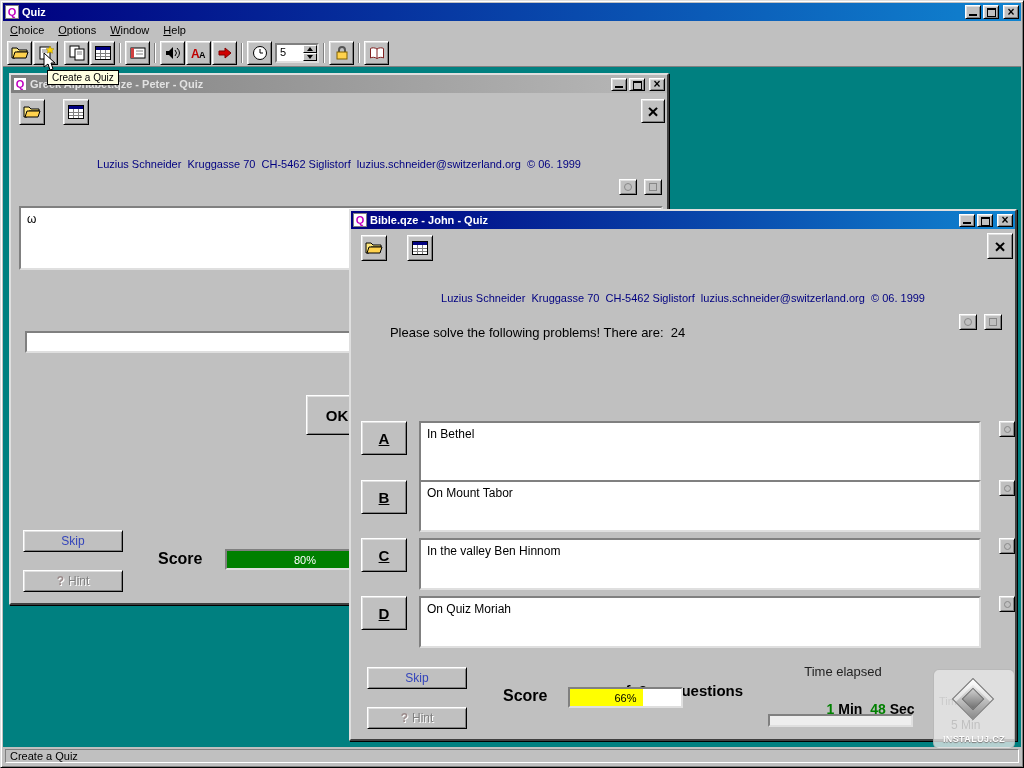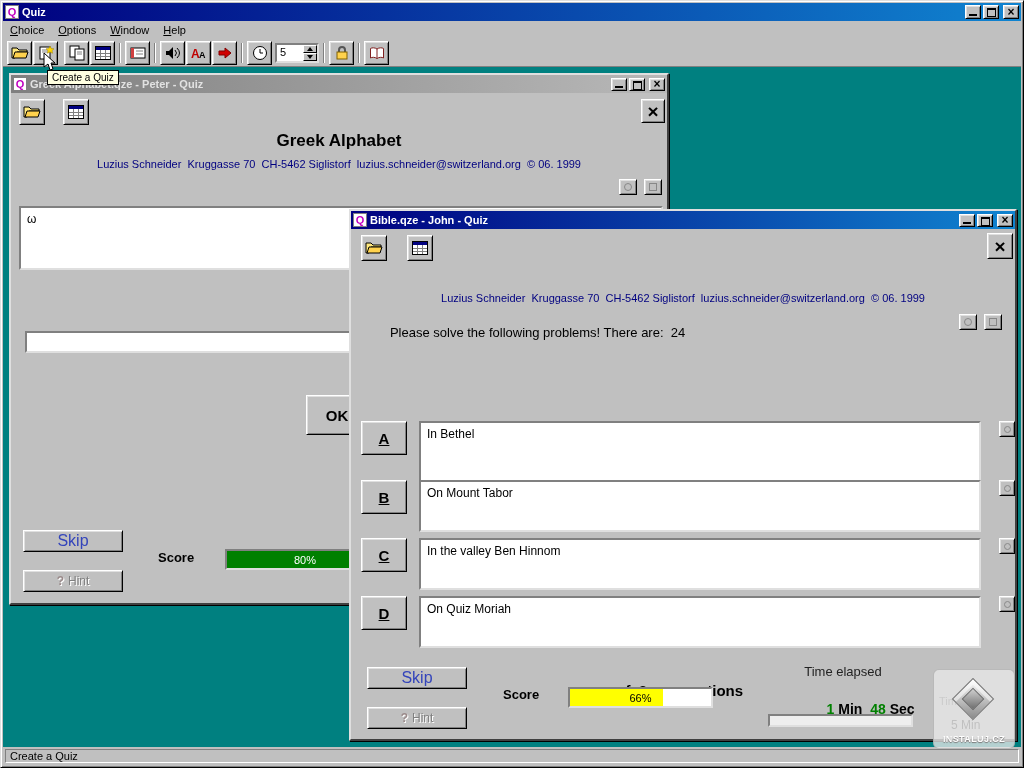--- a/index.html
+++ b/index.html
@@ -59,24 +59,24 @@
   .author { position:absolute; left:0; right:0; text-align:center; font-size:11px; color:#000080; white-space:pre; }
   .promptrow { position:absolute; font-size:13px; color:#000; white-space:pre; }
   .qbox { position:absolute; background:#fff; border:2px solid; border-color:#808080 #dfdfdf #dfdfdf #808080;
           font-size:12px; padding:4px 6px; color:#000; }
   .bigx { font-size:19px; font-weight:bold; line-height:1; display:flex; align-items:center; justify-content:center; }
   .mini-btn { width:18px; height:16px; display:flex; align-items:center; justify-content:center; }
   .circle-glyph { width:8px; height:8px; border:1px solid #888; border-radius:50%; }
   .square-glyph { width:8px; height:8px; border:1px solid #888; }
   .letter-btn { font-size:15px; font-weight:bold; text-decoration:underline; color:#000;
                 display:flex; align-items:center; justify-content:center; }
-  .skip-btn { font-size:16px; color:#3344bb; display:flex; align-items:center; justify-content:center; }
+  .skip-btn { font-size:12px; color:#3344bb; display:flex; align-items:center; justify-content:center; }
   .hint-btn { font-size:12px; color:#808080; text-shadow:1px 1px 0 #fff; display:flex;
               align-items:center; justify-content:center; gap:4px; }
-  .score-label { position:absolute; font-size:13px; font-weight:bold; }
+  .score-label { position:absolute; font-size:16px; font-weight:bold; }
   .ofrow { position:absolute; font-size:15px; font-weight:bold; white-space:pre; }
   .pbar { position:absolute; border:2px solid; border-color:#808080 #dfdfdf #dfdfdf #808080; background:#fff; }
   .pbar .fill { position:absolute; left:0; top:0; bottom:0; }
   .pbar .ptext { position:absolute; left:0; right:0; top:0; bottom:0; display:flex; align-items:center;
                  justify-content:center; font-size:11px; }
   .timelabel { position:absolute; font-size:13px; color:#222; text-align:center; }
   .timevals { position:absolute; font-size:14px; font-weight:bold; text-align:center; white-space:pre; }
   .green { color:#008000; }
   .answer-input { position:absolute; background:#fff; border:2px solid; border-color:#808080 #dfdfdf #dfdfdf #808080;
                   font-size:12px; padding:2px 4px; font-family:inherit; }
@@ -245,21 +245,20 @@
             <rect x="0.5" y="0.5" width="15" height="13" fill="#fff" stroke="#000"></rect>
             <rect x="1" y="1" width="14" height="3" fill="#000080"></rect>
             <line x1="5.5" y1="4" x2="5.5" y2="13" stroke="#808080"></line>
             <line x1="10.5" y1="4" x2="10.5" y2="13" stroke="#808080"></line>
             <line x1="1" y1="7.5" x2="15" y2="7.5" stroke="#808080"></line>
             <line x1="1" y1="10.5" x2="15" y2="10.5" stroke="#808080"></line>
           </svg>
       </button>
       <button class="raised bigx abs" style="left:630px;top:24px;width:24px;height:24px;">×</button>
 
-      <div class="heading" style="top:56px;">Greek Alphabet</div>
       <div class="author" style="top:83px;">Luzius Schneider  Kruggasse 70  CH-5462 Siglistorf  luzius.schneider@switzerland.org  © 06. 1999</div>
 
       <button class="raised mini-btn abs" style="left:608px;top:104px;">
           <span class="circle-glyph"></span>
         </button>
       <button class="raised mini-btn abs" style="left:633px;top:104px;">
           <span class="square-glyph"></span>
         </button>
 
       <div class="qbox" style="left:8px;top:131px;width:644px;height:64px;">ω</div>
@@ -357,21 +356,21 @@
       <button class="raised skip-btn abs" style="left:16px;top:456px;width:100px;height:22px;">Skip</button>
       <button class="raised hint-btn abs" style="left:16px;top:496px;width:100px;height:22px;">
         <span style="color:#9a8a8a;font-weight:bold;">?</span>
         <span>Hint</span>
       </button>
 
       <div class="score-label" style="left:152px;top:476px;">Score</div>
       <div class="ofrow" style="left:232px;top:454px;">
         <span>of</span><span>  </span><span>3</span><span>      </span><span>questions</span>
       </div>
-      <div class="pbar" style="left:217px;top:476px;width:145px;height:21px;">
+      <div class="pbar" style="left:217px;top:476px;width:115px;height:21px;">
         <div class="fill" style="background: rgb(255, 255, 0); width: 66%;"></div>
         <div class="ptext" style="color:#000;">66%</div>
       </div>
 
       <div class="timelabel" style="left:410px;top:453px;width:164px;">Time elapsed</div>
       <div class="timevals" style="left:422px;top:474px;width:164px;">
         <span class="green">1</span><span> </span><span>Min</span><span>  </span><span class="green">48</span><span> </span><span>Sec</span>
       </div>
       <div class="pbar" style="left:417px;top:503px;width:145px;height:13px;background:#eee;"></div>
 

